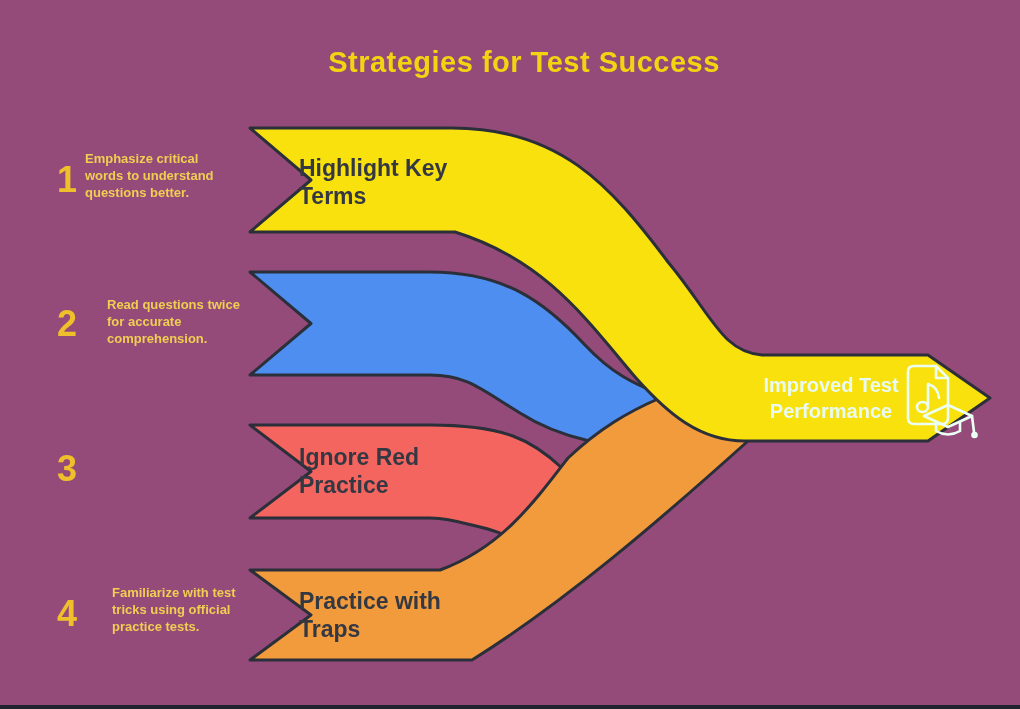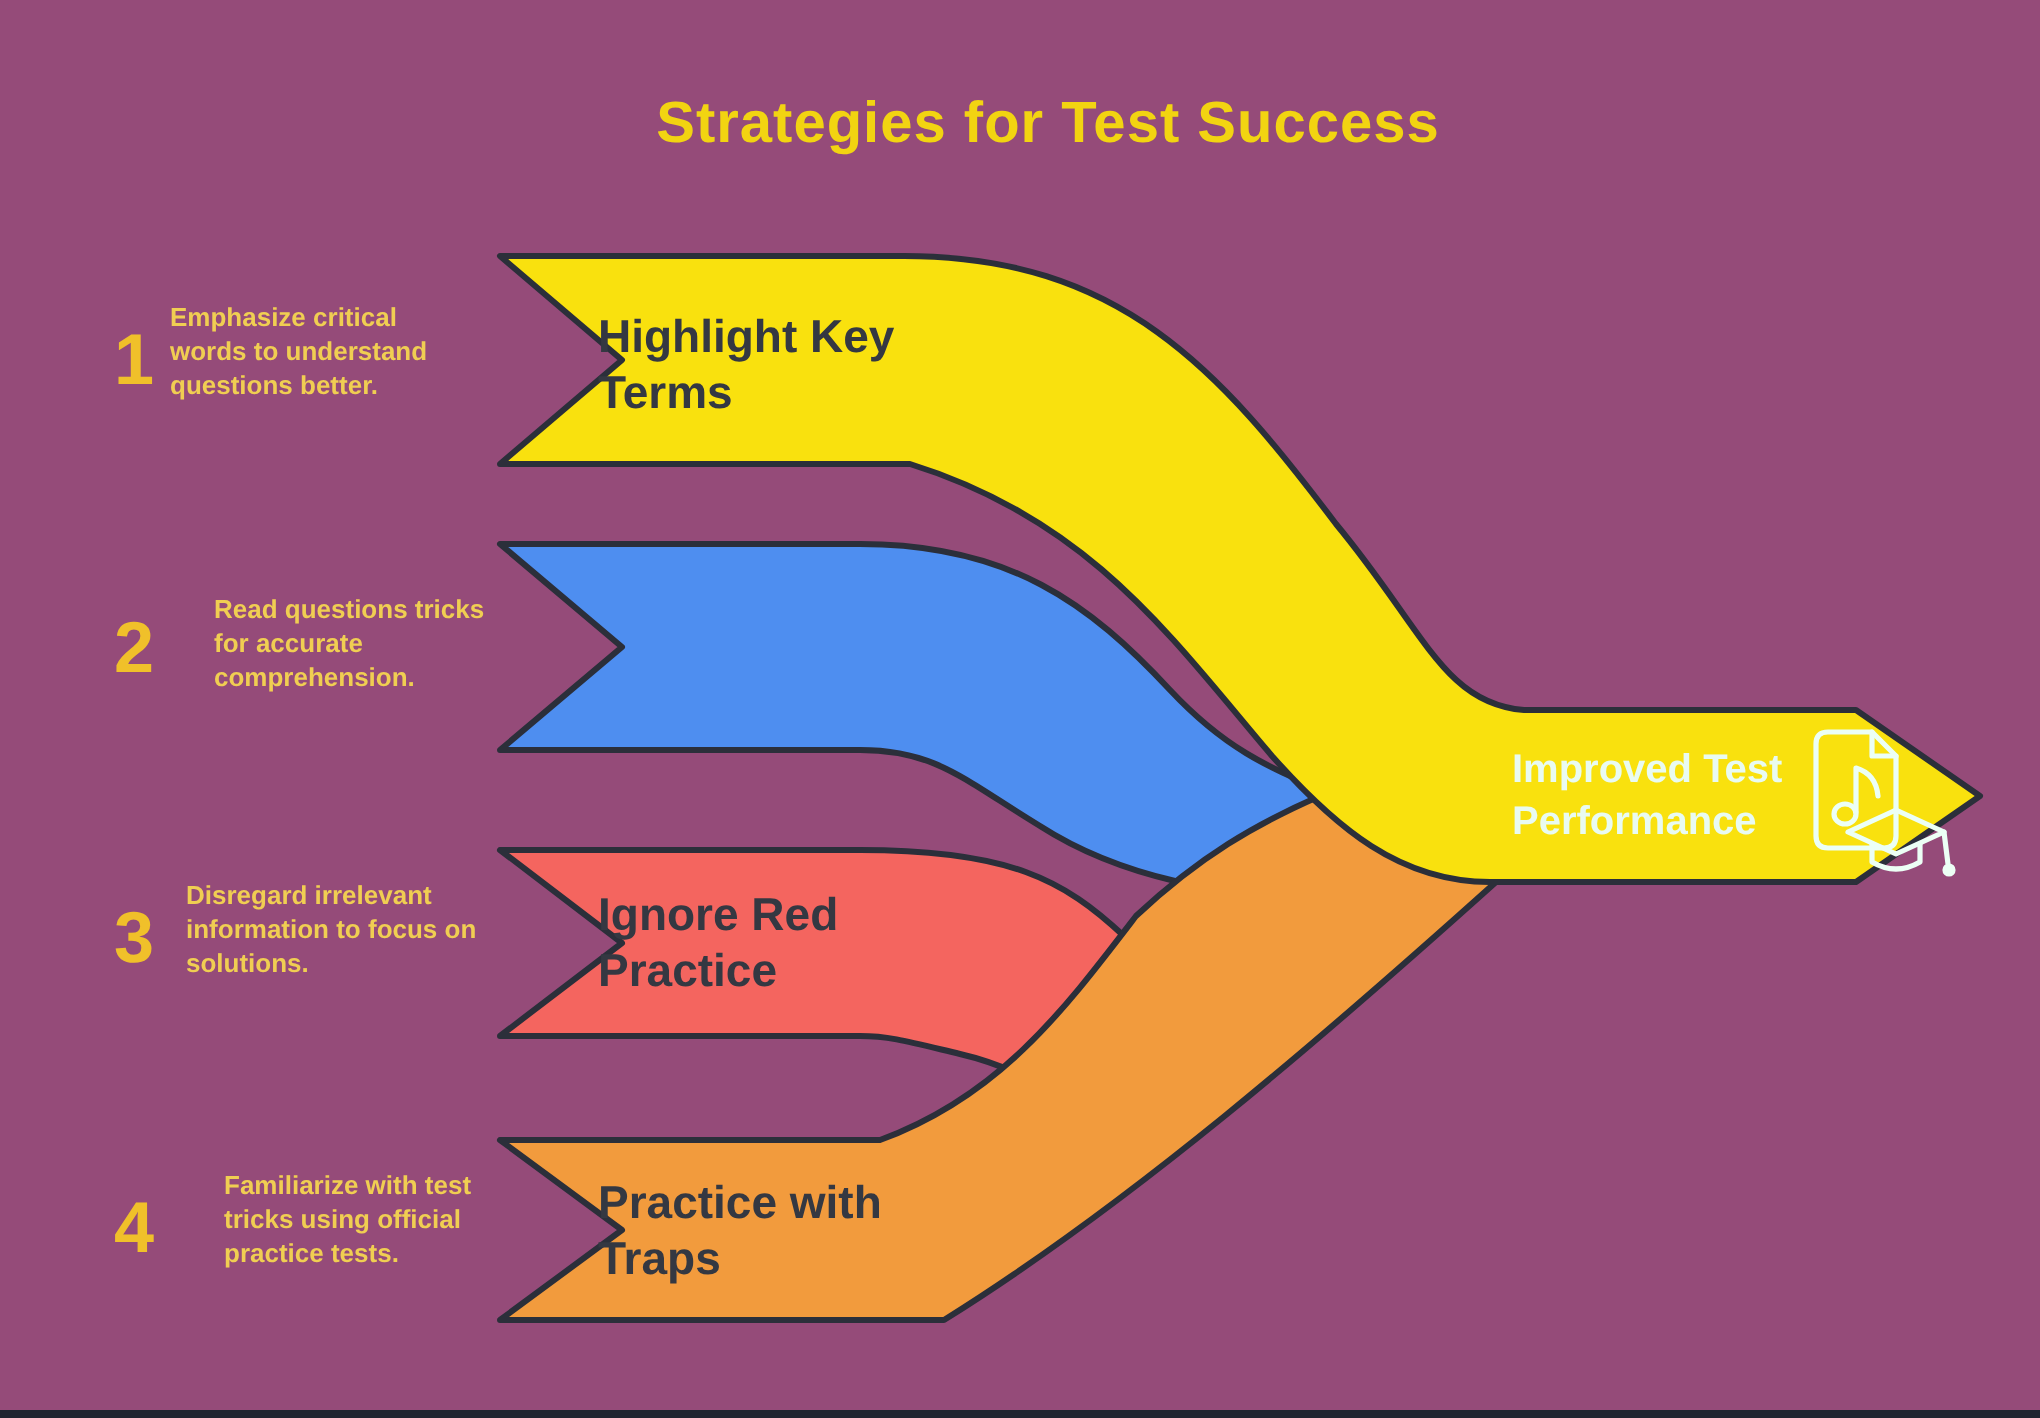--- a/index.html
+++ b/index.html
@@ -27,21 +27,21 @@
   .desc3{left:93px;top:440px;width:156px;}
   .desc4{left:112px;top:585px;width:156px;}
   .ribbon-label{
     position:absolute;font-size:23px;font-weight:bold;color:#343842;line-height:1.2;
   }
   .label1{left:299px;top:155px;width:170px;}
   .label2{left:299px;top:311px;width:220px;}
   .label3{left:299px;top:444px;width:190px;}
   .label4{left:299px;top:588px;width:190px;}
   .result-label{
-    position:absolute;left:756px;top:372px;width:150px;
+    position:absolute;left:756px;top:372px;width:150px;text-align:center;
     font-size:20px;font-weight:bold;color:#E9FBF1;line-height:1.3;
   }
   .result-icon{position:absolute;left:0;top:0;}
   .bottom-border{
     position:absolute;left:0;bottom:0;width:100%;height:4px;background:#20242F;
   }
 </style>
 </head>
 <body>
 
@@ -81,24 +81,23 @@
              C 700,441 668,414 636,378
              C 585,318 545,260 455,232
              L 250,232 L 311,180 Z" fill="#F9E10E"></path>
   </svg>
 
   <div class="step-num num1">1</div>
   <div class="step-desc desc1">Emphasize critical words to understand questions better.</div>
   <div class="ribbon-label label1">Highlight Key Terms</div>
 
   <div class="step-num num2">2</div>
-  <div class="step-desc desc2">Read questions tricks for accurate comprehension.</div>
+  <div class="step-desc desc2">Read questions twice for accurate comprehension.</div>
 
   <div class="step-num num3">3</div>
-  <div class="step-desc desc3">Disregard irrelevant information to focus on solutions.</div>
   <div class="ribbon-label label3">Ignore Red Practice</div>
 
   <div class="step-num num4">4</div>
   <div class="step-desc desc4">Familiarize with test tricks using official practice tests.</div>
   <div class="ribbon-label label4">Practice with Traps</div>
 
   <div class="result-label">Improved Test Performance</div>
 
   <svg class="result-icon" width="1020" height="709" viewBox="0 0 1020 709">
     <g fill="none" stroke="#ECFFF5" stroke-width="2.6" stroke-linecap="round" stroke-linejoin="round">

